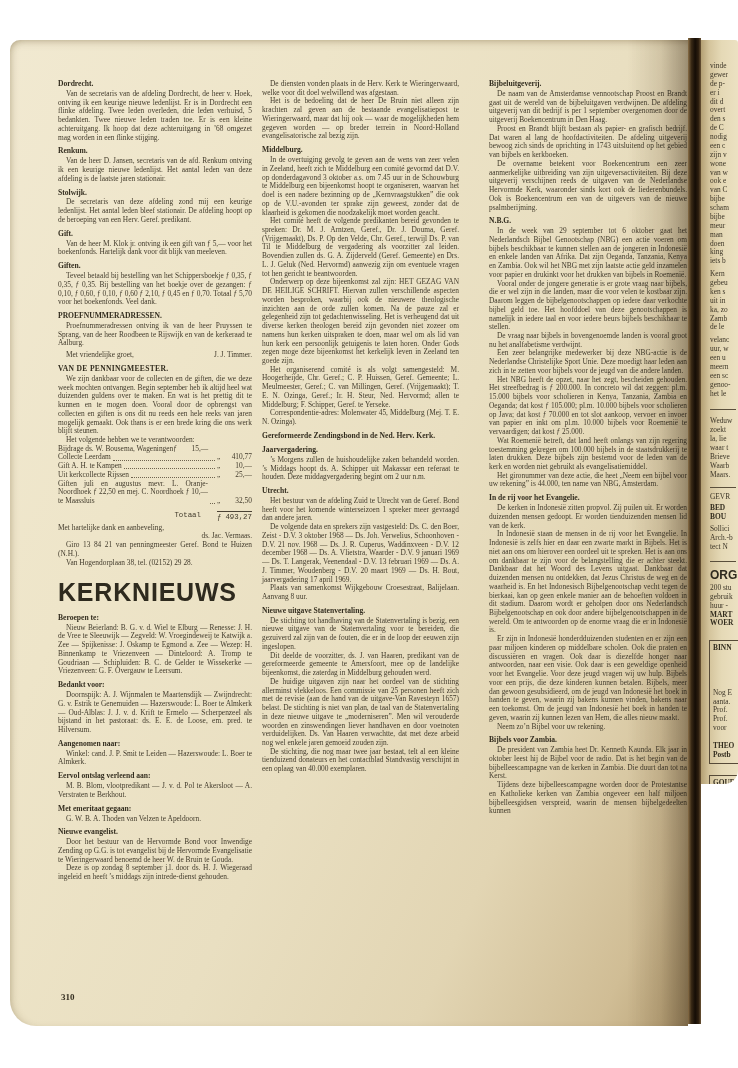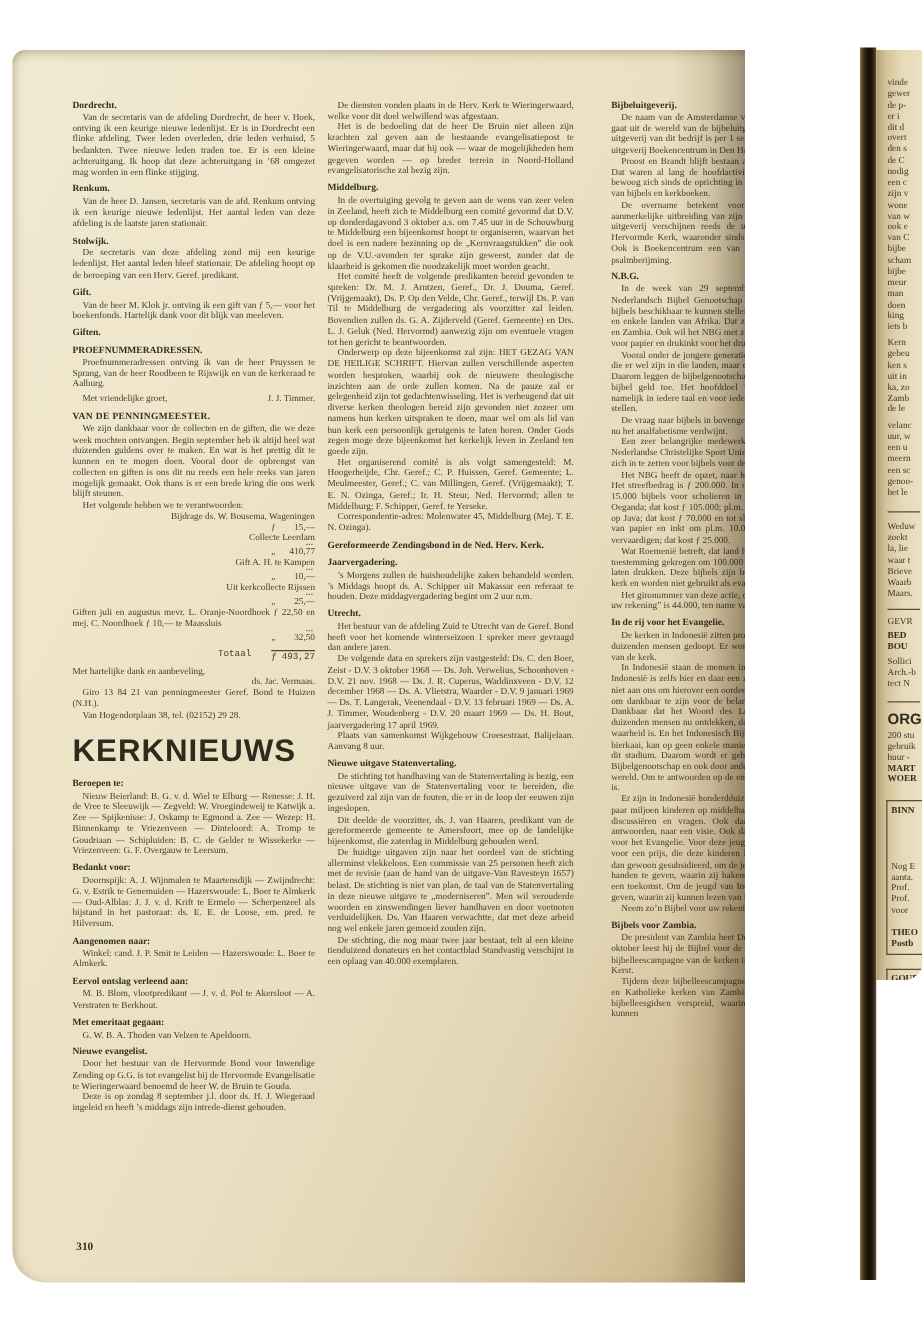--- a/index.html
+++ b/index.html
@@ -1,20 +1,20 @@
 <!DOCTYPE html>
 <html><head>
 <meta charset="utf-8">
 <style>
   html,body{margin:0;padding:0;background:#ffffff;}
   .scene{position:relative;width:738px;height:1068px;background:#ffffff;overflow:hidden;
          font-family:"Liberation Serif",serif;}
 
   
-  .page-left{position:absolute;left:10px;top:40px;width:586px;height:986px;
+  .page-left{position:absolute;left:10px;top:40px;width:678px;height:986px;
     background:linear-gradient(115deg,#f1e9d1 0%,#eee5c9 28%,#e9dfc1 55%,#e2d5b3 76%,#d0bd95 92%,#b8a277 100%);
     border-radius:10px 0 0 26px;overflow:hidden;
     box-shadow:inset 5px 0 9px -5px rgba(120,100,60,.45), inset 0 7px 10px -7px rgba(120,100,60,.5);}
   .page-left::after{content:"";position:absolute;right:0;top:0;bottom:0;width:60px;pointer-events:none;
     background:linear-gradient(90deg,rgba(100,75,40,0) 0%,rgba(100,75,40,.16) 55%,rgba(62,44,20,.42) 100%);
     mix-blend-mode:multiply;}
 
   
   .col{position:absolute;top:40px;width:194px;color:#423b2c;font-size:7.4px;line-height:1.18;
        text-align:justify;}
@@ -25,21 +25,21 @@
   .p{margin:0;text-indent:8px;}
   .p.noind{text-indent:0;}
   .h{font-weight:bold;font-size:7.6px;margin:5px 0 1px;color:#332d1f;}
   .h.hc{letter-spacing:.3px;}
   .col > .h:first-child{margin-top:0;}
   .headline{font-family:"Liberation Sans",sans-serif;font-weight:700;font-size:25px;
             letter-spacing:.8px;color:#2e2a1e;margin:11px 0 6px;text-align:left;}
   .split{display:flex;justify-content:space-between;margin:3px 0 1px;}
   .split span:first-child{padding-left:8px;}
   .rightline{text-align:right;}
-  .row{display:flex;align-items:flex-end;margin:0;flex-direction:column;}
+  .row{display:flex;align-items:flex-end;margin:0;}
   .row .lbl{flex:0 1 auto;}
   .row .dots{flex:1 1 auto;min-width:5px;border-bottom:1px dotted #6f6450;margin:0 2px 1.5px 2px;}
   .row .amt,.total .amt{width:35px;flex:none;display:inline-flex;justify-content:space-between;}
   .total{display:flex;justify-content:flex-end;gap:16px;margin:5px 0 2px;font-family:Liberation Mono, monospace;}
   .total .amt{border-top:1px solid #4a4234;padding-top:1px;}
   .pagenum{position:absolute;left:51px;top:952px;font-weight:bold;font-size:9px;color:#332d1f;}
 
   
   .gutter{position:absolute;left:688px;top:38px;width:13px;height:986px;
     background:linear-gradient(90deg,#8a6f47 0%,#3a2a16 25%,#150d06 55%,#2b1d0e 80%,#6b5436 100%);}
@@ -65,20 +65,21 @@
     <div class="col col1" id="col1">
         <div class="h">Dordrecht.</div>
         <p class="p">Van de secretaris van de afdeling Dordrecht, de heer v. Hoek, ontving ik een keurige nieuwe ledenlijst. Er is in Dordrecht een flinke afdeling. Twee leden overleden, drie leden verhuisd, 5 bedankten. Twee nieuwe leden traden toe. Er is een kleine achteruitgang. Ik hoop dat deze achteruitgang in ’68 omgezet mag worden in een flinke stijging.</p>
         <div class="h">Renkum.</div>
         <p class="p">Van de heer D. Jansen, secretaris van de afd. Renkum ontving ik een keurige nieuwe ledenlijst. Het aantal leden van deze afdeling is de laatste jaren stationair.</p>
         <div class="h">Stolwijk.</div>
         <p class="p">De secretaris van deze afdeling zond mij een keurige ledenlijst. Het aantal leden bleef stationair. De afdeling hoopt op de beroeping van een Herv. Geref. predikant.</p>
         <div class="h">Gift.</div>
         <p class="p">Van de heer M. Klok jr. ontving ik een gift van ƒ 5,— voor het boekenfonds. Hartelijk dank voor dit blijk van meeleven.</p>
         <div class="h">Giften.</div>
+        <p class="p">Teveel betaald bij bestelling van het Schippersboekje ƒ 0,35, ƒ 0,35, ƒ 0,35. Bij bestelling van het boekje over de gezangen: ƒ 0,10, ƒ 0,60, ƒ 0,10, ƒ 0,60 ƒ 2,10, ƒ 0,45 en ƒ 0,70. Totaal ƒ 5,70 voor het boekenfonds. Veel dank.</p>
         <div class="h">PROEFNUMMERADRESSEN.</div>
         <p class="p">Proefnummeradressen ontving ik van de heer Pruyssen te Sprang, van de heer Roodbeen te Rijswijk en van de kerkeraad te Aalburg.</p>
         <div class="split">
           <span>Met vriendelijke groet,</span>
           <span>J. J. Timmer.</span>
         </div>
         <div class="h hc">VAN DE PENNINGMEESTER.</div>
         <p class="p">We zijn dankbaar voor de collecten en de giften, die we deze week mochten ontvangen. Begin september heb ik altijd heel wat duizenden guldens over te maken. En wat is het prettig dit te kunnen en te mogen doen. Vooral door de opbrengst van collecten en giften is ons dit nu reeds een hele reeks van jaren mogelijk gemaakt. Ook thans is er een brede kring die ons werk blijft steunen.</p>
         <p class="p">Het volgende hebben we te verantwoorden:</p>
         <div class="row">

